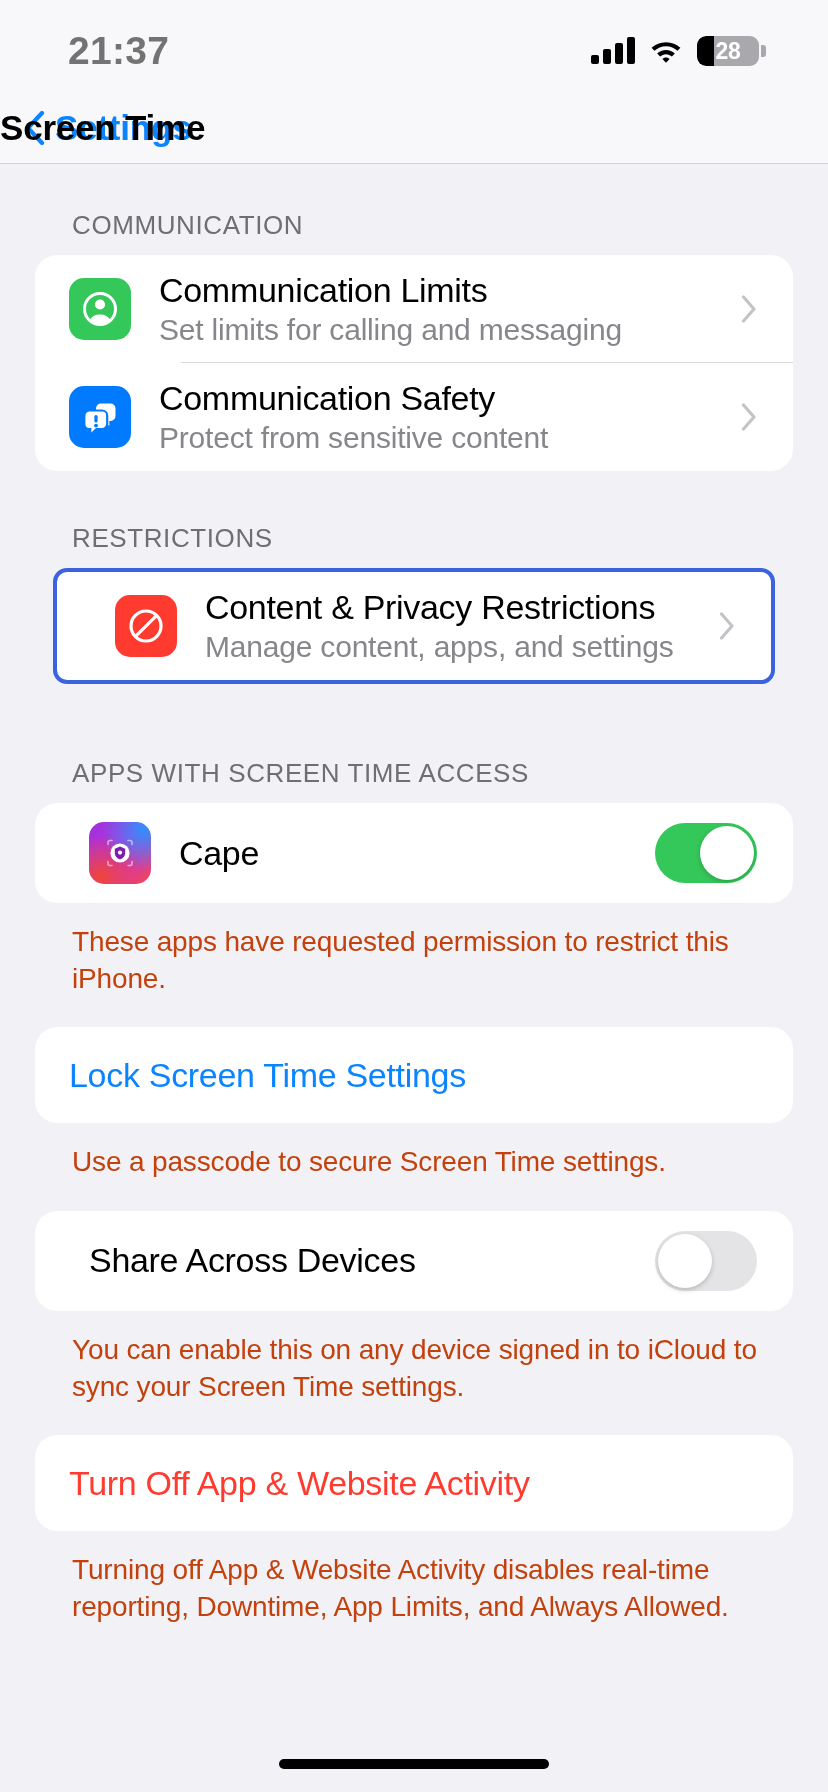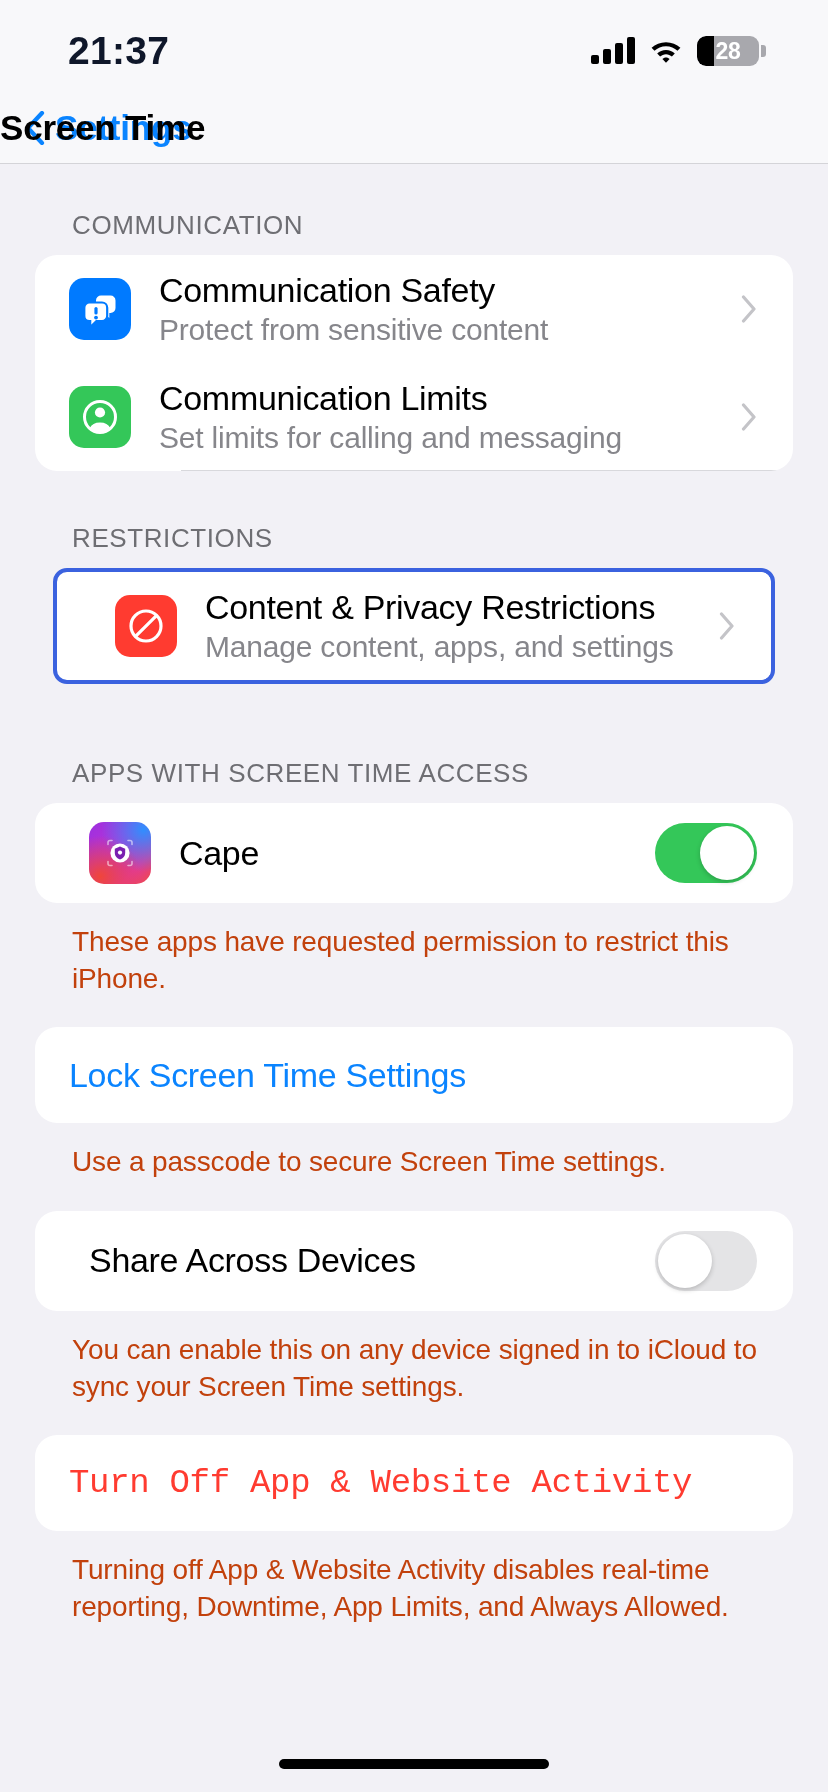--- a/index.html
+++ b/index.html
@@ -28,21 +28,21 @@
     flex: 0 0 92px;
     background: #f8f8fa;
     display: flex;
     align-items: center;
     justify-content: space-between;
     padding: 10px 62px 0 68px;
   }
   .status-time {
     font-size: 39px;
     font-weight: bold;
-    color: #0f172a;
+    color: #737373;
     letter-spacing: 0.3px;
   }
   .status-right {
     display: flex;
     align-items: center;
     gap: 14px;
   }
   .signal-bars {
     display: flex;
     align-items: flex-end;
@@ -281,21 +281,20 @@
   }
   .link-label {
     font-size: 34px;
     color: #0a84ff;
     letter-spacing: -0.3px;
   }
   .danger-label {
     font-size: 34px;
     color: #ff3b30;
     letter-spacing: -0.3px;
-    font-family: Liberation Mono, monospace;
   }
 
   .plain-row {
     display: flex;
     align-items: center;
     justify-content: space-between;
     padding: 0 36px 0 54px;
     min-height: 100px;
   }
   .plain-title {
@@ -356,53 +355,53 @@
     </div>
     <div class="nav-title">Screen Time</div>
   </div>
 
   <div class="content">
 
     <div class="section-header sp-top-1">COMMUNICATION</div>
     <div class="card">
 
       <div class="row">
+        <div class="app-icon icon-green">
+          <svg viewBox="0 0 44 44" width="44" height="44">
+            <circle cx="22" cy="22" r="15.5" fill="none" stroke="#fff" stroke-width="3"></circle>
+            <circle cx="22" cy="17.5" r="5.1" fill="#fff"></circle>
+            <path d="M11.6 33.2a11.2 9 0 0 1 20.8 0 15.5 15.5 0 0 1-20.8 0z" fill="#fff"></path>
+          </svg>
+        </div>
+        <div class="row-text">
+          <div class="row-title">Communication Limits</div>
+          <div class="row-sub">Set limits for calling and messaging</div>
+        </div>
+        <svg class="chevron-right" viewBox="0 0 16 28">
+          <path d="M2.5 2 L13 14 L2.5 26" stroke="#c4c4c8" stroke-width="3.2" fill="none" stroke-linecap="round" stroke-linejoin="round"></path>
+        </svg>
+        <div class="row-sep"></div>
+      </div>
+
+      <div class="row">
         <div class="app-icon icon-blue">
           <svg viewBox="0 0 44 44" width="44" height="44">
             <path d="M23 8.5h9.5a5 5 0 0 1 5 5v7.5a5 5 0 0 1-5 5h-1.2v5l-5-5H23a5 5 0 0 1-5-5v-7.5a5 5 0 0 1 5-5z" fill="#fff"></path>
             <path d="M11.5 15.5h12.5a5.2 5.2 0 0 1 5.2 5.2v8.2a5.2 5.2 0 0 1-5.2 5.2h-5.6l-6.2 6.2v-6.2h-0.7a5.2 5.2 0 0 1-5.2-5.2v-8.2a5.2 5.2 0 0 1 5.2-5.2z" fill="#fff" stroke="#007aff" stroke-width="2.2"></path>
             <rect x="16.4" y="20" width="3.2" height="7.6" rx="1.6" fill="#007aff"></rect>
             <circle cx="18" cy="30.6" r="1.9" fill="#007aff"></circle>
           </svg>
         </div>
         <div class="row-text">
           <div class="row-title">Communication Safety</div>
           <div class="row-sub">Protect from sensitive content</div>
         </div>
         <svg class="chevron-right" viewBox="0 0 16 28">
           <path d="M2.5 2 L13 14 L2.5 26" stroke="#c4c4c8" stroke-width="3.2" fill="none" stroke-linecap="round" stroke-linejoin="round"></path>
         </svg>
-      </div>
-
-      <div class="row">
-        <div class="app-icon icon-green">
-          <svg viewBox="0 0 44 44" width="44" height="44">
-            <circle cx="22" cy="22" r="15.5" fill="none" stroke="#fff" stroke-width="3"></circle>
-            <circle cx="22" cy="17.5" r="5.1" fill="#fff"></circle>
-            <path d="M11.6 33.2a11.2 9 0 0 1 20.8 0 15.5 15.5 0 0 1-20.8 0z" fill="#fff"></path>
-          </svg>
-        </div>
-        <div class="row-text">
-          <div class="row-title">Communication Limits</div>
-          <div class="row-sub">Set limits for calling and messaging</div>
-        </div>
-        <svg class="chevron-right" viewBox="0 0 16 28">
-          <path d="M2.5 2 L13 14 L2.5 26" stroke="#c4c4c8" stroke-width="3.2" fill="none" stroke-linecap="round" stroke-linejoin="round"></path>
-        </svg>
-        <div class="row-sep"></div>
       </div>
     </div>
 
     <div class="gap-m"></div>
     <div class="section-header">RESTRICTIONS</div>
     <div class="highlight-wrap">
       <div class="card">
         <div class="row">
           <div class="app-icon icon-red">
             <svg viewBox="0 0 44 44" width="44" height="44">

